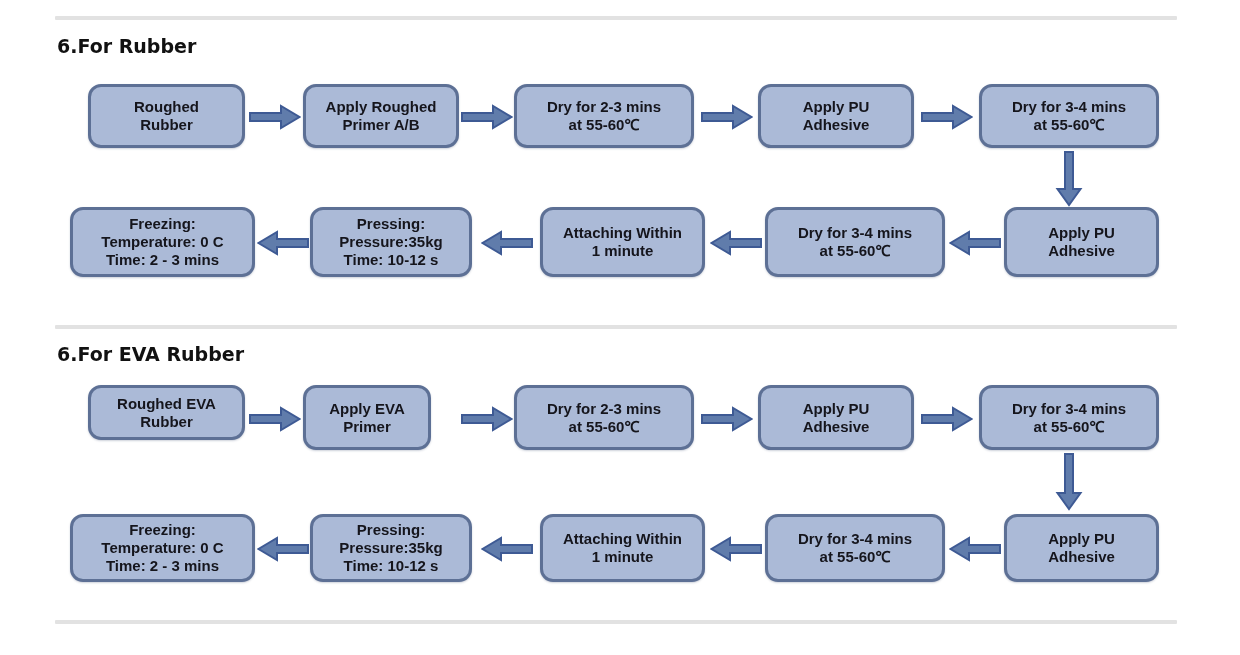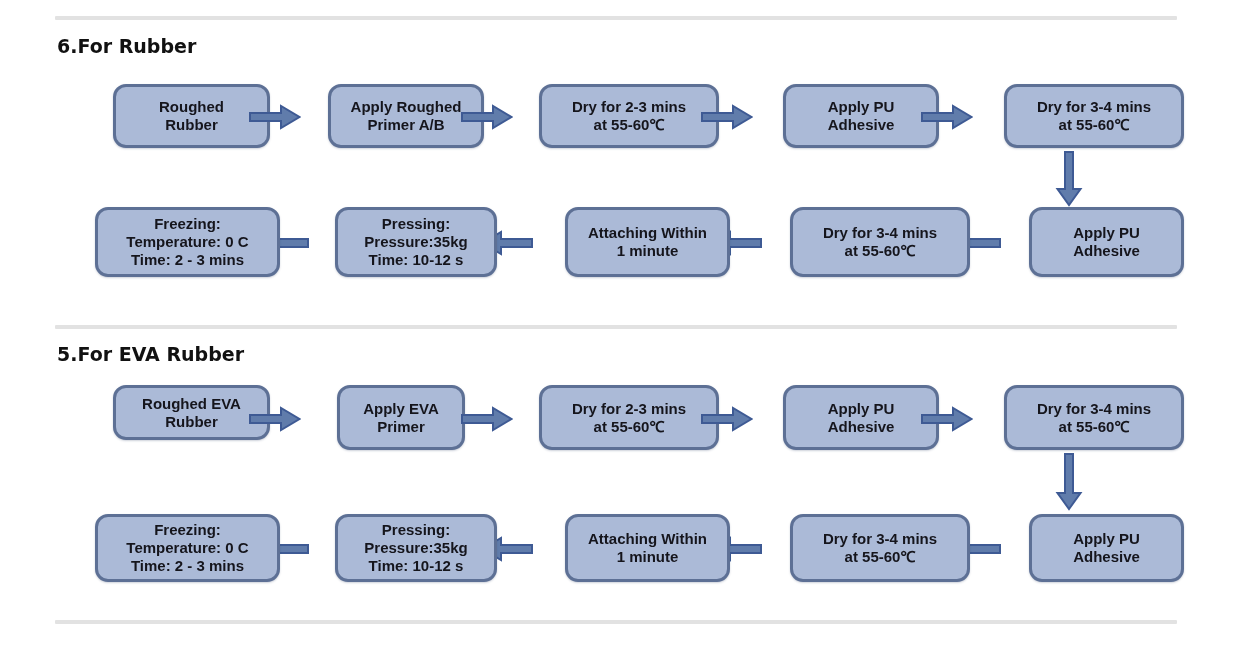--- a/index.html
+++ b/index.html
@@ -47,21 +47,20 @@
     display:flex;
     align-items:center;
     justify-content:center;
     text-align:center;
     font-weight:bold;
     font-size:15px;
     line-height:18px;
     color:var(--box-text);
     white-space:pre-line;
     box-shadow:0 1px 2px rgba(60,75,110,0.25);
-    margin-left:25px;
   }
   .arrow{position:absolute;display:block;}
   .arrow path{
     fill:var(--arrow-fill);
     stroke:var(--arrow-border);
     stroke-width:2;
     stroke-linejoin:miter;
   }
 </style>
 </head>
@@ -120,28 +119,28 @@
   <div class="box" style="left:310px;top:207px;width:162px;height:70px">Pressing:
 Pressure:35kg
 Time: 10-12 s</div>
   <svg class="arrow" style="left:257px;top:229px" width="52" height="28" viewBox="0 0 52 28">
       <path d="M51 10 L20 10 L20 3 L1.5 14 L20 25 L20 18 L51 18 Z"></path>
     </svg>
   <div class="box" style="left:70px;top:207px;width:185px;height:70px">Freezing:
 Temperature: 0 C
 Time: 2 - 3 mins</div>
 
-  <div class="heading" style="top:343px">5.For EVA Rubber</div>
+  <div class="heading" style="top:343px">6.For EVA Rubber</div>
 
   <div class="box" style="left:88px;top:385px;width:157px;height:55px">Roughed EVA
 Rubber</div>
   <svg class="arrow" style="left:249px;top:405px" width="52" height="28" viewBox="0 0 52 28">
       <path d="M1 10 L32 10 L32 3 L50.5 14 L32 25 L32 18 L1 18 Z"></path>
     </svg>
-  <div class="box" style="left:312px;top:385px;width:128px;height:65px">Apply EVA
+  <div class="box" style="left:303px;top:385px;width:128px;height:65px">Apply EVA
 Primer</div>
   <svg class="arrow" style="left:461px;top:405px" width="52" height="28" viewBox="0 0 52 28">
       <path d="M1 10 L32 10 L32 3 L50.5 14 L32 25 L32 18 L1 18 Z"></path>
     </svg>
   <div class="box" style="left:514px;top:385px;width:180px;height:65px">Dry for 2-3 mins
 at 55-60℃</div>
   <svg class="arrow" style="left:701px;top:405px" width="52" height="28" viewBox="0 0 52 28">
       <path d="M1 10 L32 10 L32 3 L50.5 14 L32 25 L32 18 L1 18 Z"></path>
     </svg>
   <div class="box" style="left:758px;top:385px;width:156px;height:65px">Apply PU

